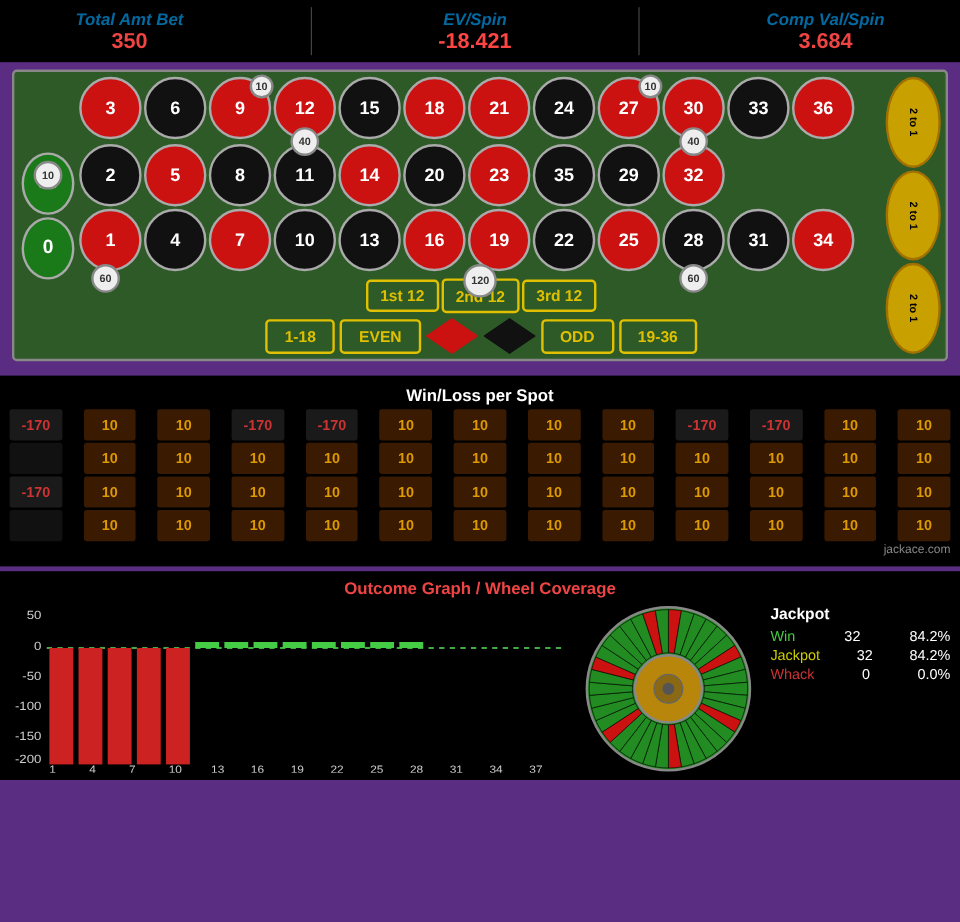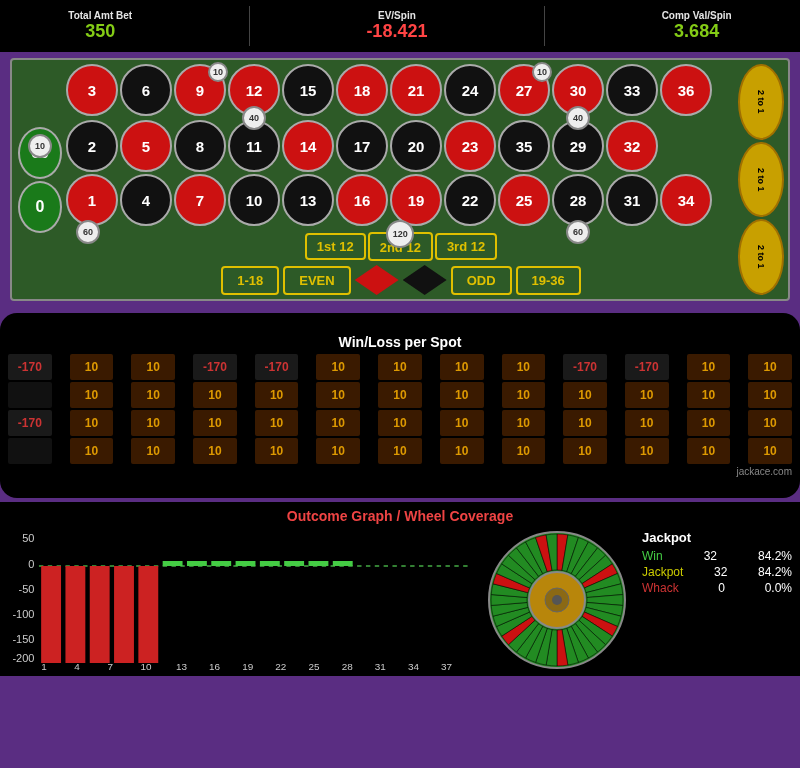--- a/index.html
+++ b/index.html
@@ -14,22 +14,22 @@
     
     .header {
       background: #000;
       display: flex;
       justify-content: space-around;
       align-items: center;
       padding: 6px 10px;
       color: #fff;
     }
     .header-item { text-align: center; }
-    .header-item .label { font-size: 10px; font-weight: bold; color: #e5e5e5; }
-    .header-item .value { font-size: 18px; font-weight: bold; color: #84cc16; }
+    .header-item .label { font-size: 14px; font-weight: bold; color: #0369a1; font-style: italic; }
+    .header-item .value { font-size: 18px; font-weight: bold; color: #ef4444; }
     .header-item .value.negative { color: #ff4444; }
     .header-divider { width: 1px; background: #444; height: 40px; }
 
     
     .table-section {
       background: #5a2d82;
       padding: 6px 10px;
     }
 
     .roulette-table {
@@ -181,22 +181,21 @@
     
     .dozen-chip-wrap {
       position: relative;
       display: inline-block;
     }
 
     
     .winloss-section {
       background: #000;
       margin-top: 6px;
-      padding: 21px 8px;
-      border-radius: 17px;
+      padding: 8px 8px;
     }
     .winloss-title {
       color: #fff;
       text-align: center;
       font-size: 14px;
       font-weight: bold;
       margin-bottom: 4px;
     }
     .winloss-grid {
       display: flex;
@@ -337,21 +336,20 @@
           <span class="chip-on" style="width:24px;height:24px;position:absolute;left:calc(9*54px + 14px);top:-12px;background:#eee;border:2px solid #888;border-radius:50%;font-size:9px;display:flex;align-items:center;justify-content:center;font-weight:bold;color:#333;z-index:10;">40</span>
         </div>
 
         <div style="display:flex; gap:2px; position:relative;">
           <div style="position:absolute; left:-38px; top:14px; width:24px; height:24px; border-radius:50%; background:#eee; border:2px solid #888; display:flex;align-items:center;justify-content:center;font-size:9px;font-weight:bold;color:#333;z-index:10;">10</div>
           <div class="num-oval black" style="width:52px;height:52px;">2</div>
           <div class="num-oval red" style="width:52px;height:52px;">5</div>
           <div class="num-oval black" style="width:52px;height:52px;">8</div>
           <div class="num-oval black" style="width:52px;height:52px;">11</div>
           <div class="num-oval red" style="width:52px;height:52px;">14</div>
-          <div class="num-oval black" style="width:52px;height:52px;">17</div>
           <div class="num-oval black" style="width:52px;height:52px;">20</div>
           <div class="num-oval red" style="width:52px;height:52px;">23</div>
           <div class="num-oval black" style="width:52px;height:52px;">35</div>
           <div class="num-oval black" style="width:52px;height:52px;">29</div>
           <div class="num-oval red" style="width:52px;height:52px;">32</div>
         </div>
 
         <div style="display:flex; gap:2px;">
           <div class="num-oval red" style="width:52px;height:52px;">1</div>
           <div class="num-oval black" style="width:52px;height:52px;">4</div>

